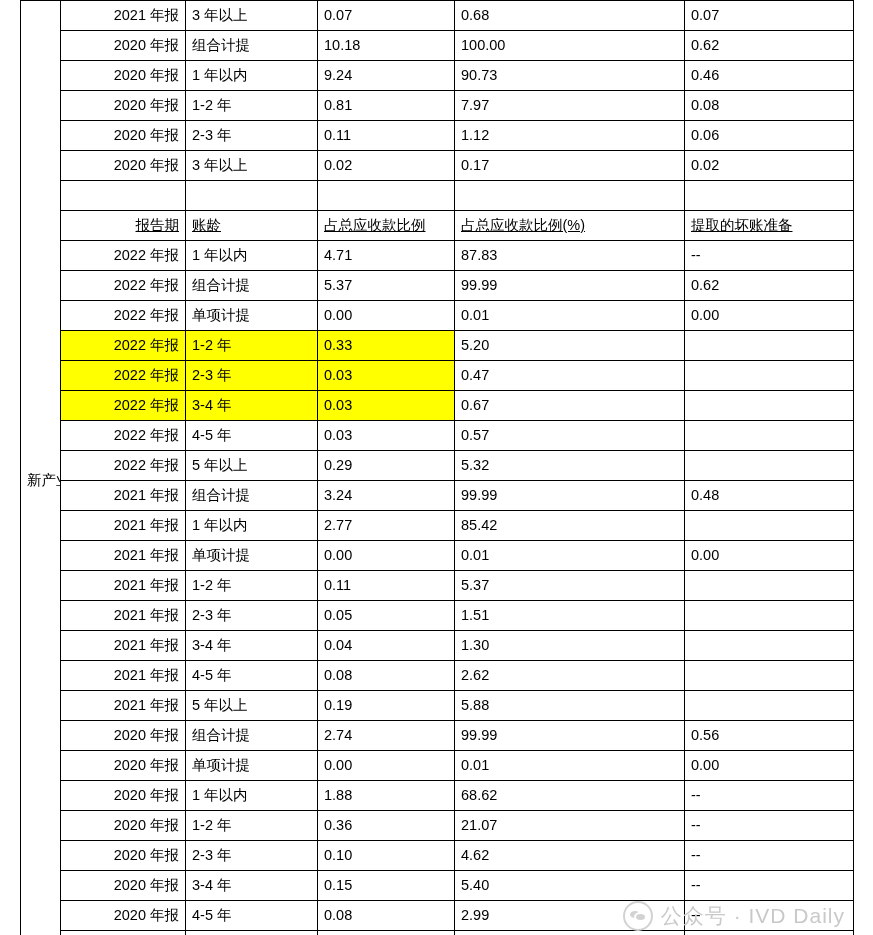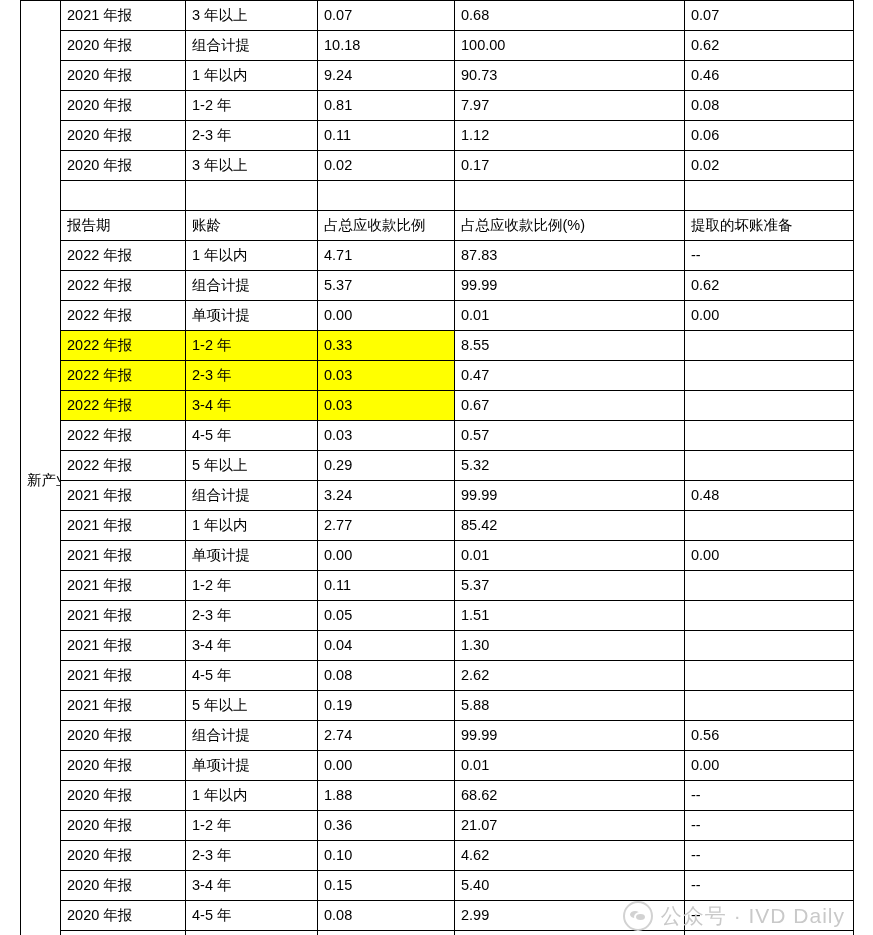--- a/index.html
+++ b/index.html
@@ -39,34 +39,34 @@
   
   col.c-label { width: 40px; }
   col.c-period { width: 125px; }
   col.c-age { width: 132px; }
   col.c-amount { width: 137px; }
   col.c-ratio { width: 230px; }
   col.c-bad { width: 169px; }
 
   .num { text-align: left; padding-right: 8px; }
   .txt { text-align: left; }
-  .ctr { text-align: left; }
+  .ctr { text-align: right; }
   .hl { background: #ffff00; }
   .rowlabel {
     text-align: center;
     vertical-align: bottom;
     font-size: 14.5px;
     line-height: 1.25;
     padding-bottom: 4px;
     border-top: none;
     border-bottom: none;
     border-left: 1px solid #000000;
     border-right: 1px solid #000000;
   }
-  .header-row td { font-size: 14.5px; }
+  .header-row td { font-size: 14.5px; text-decoration: underline; }
   .spacer-row td {
     height: 13px;
     border-left: 1px solid #000000;
     border-right: 1px solid #000000;
     border-top: 1px solid #000000;
     border-bottom: none;
   }
 
   
   .watermark {
@@ -197,21 +197,21 @@
           <td class="ctr">2022 年报</td>
           <td class="txt">单项计提</td>
           <td class="num">0.00</td>
           <td class="txt">0.01</td>
           <td class="num">0.00</td>
         </tr>
         <tr>
           <td class="ctr hl">2022 年报</td>
           <td class="txt hl">1-2 年</td>
           <td class="num hl">0.33</td>
-          <td class="txt">8.55</td>
+          <td class="txt">5.20</td>
           <td class="num"></td>
         </tr>
         <tr>
           <td class="ctr hl">2022 年报</td>
           <td class="txt hl">2-3 年</td>
           <td class="num hl">0.03</td>
           <td class="txt">0.47</td>
           <td class="num"></td>
         </tr>
         <tr>

